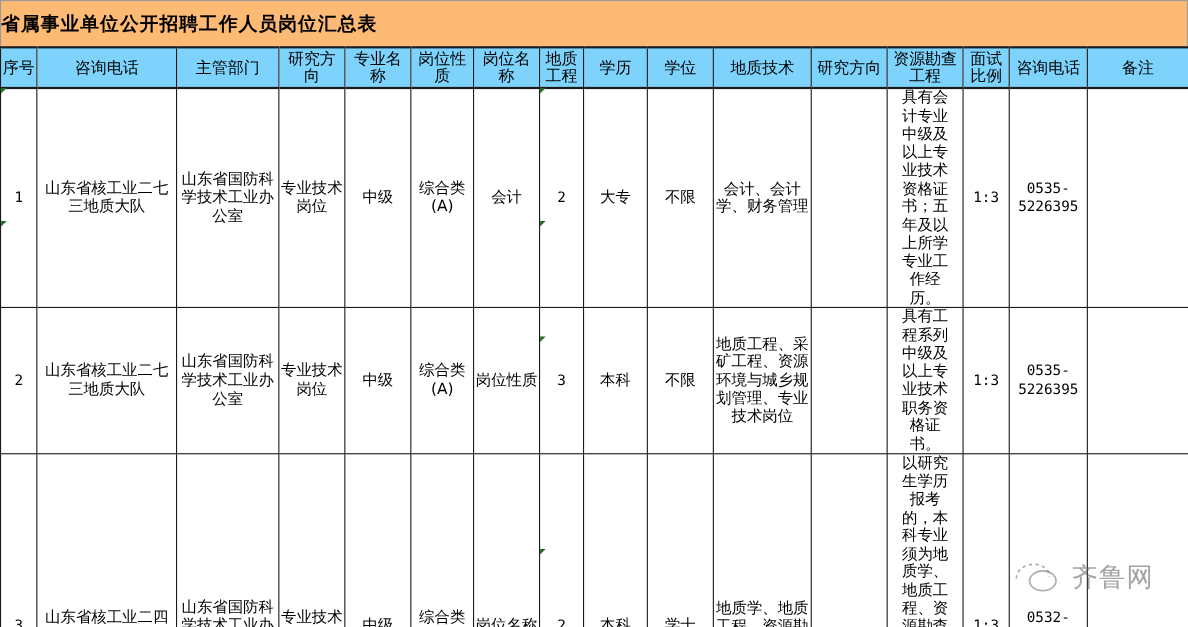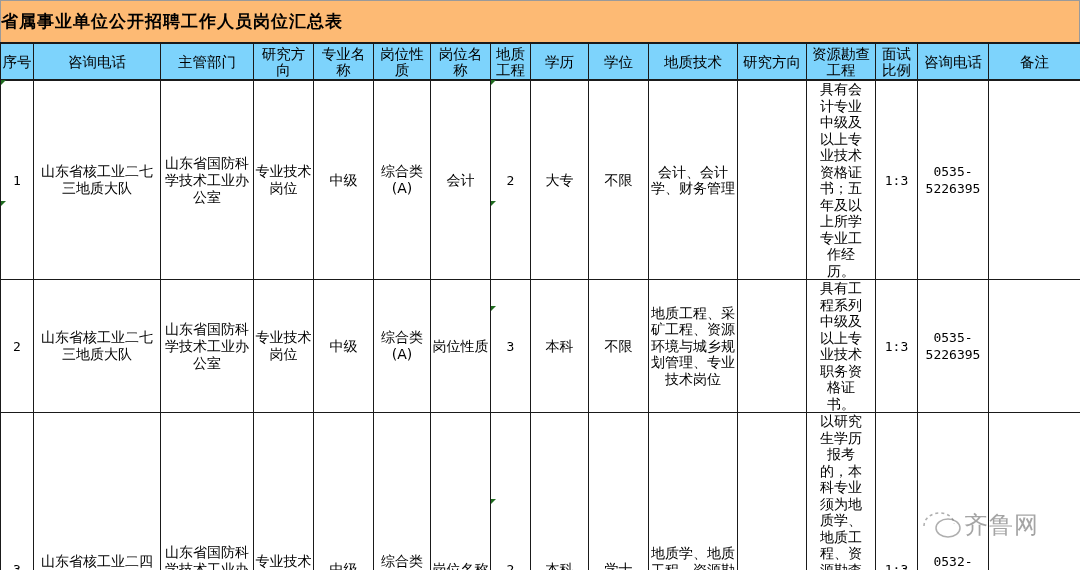--- a/index.html
+++ b/index.html
@@ -22,21 +22,21 @@
     tr.r1 td { height: 119px; }
     tr.r2 td { height: 103px; }
     tr.r3 td { height: 191px; margin-left: 32px; }
     tr.r4 td { height: 70px; }
     .corner-mark { position: absolute; width: 0; height: 0;
                    border-top: 5px solid #1f6b1f; border-right: 5px solid transparent; }
     .watermark { position: absolute; left: 918px; top: 505px; height: 40px; display: flex;
                  align-items: center; pointer-events: none; color: rgba(90,90,90,0.55); }
     .watermark .wm-icon { width: 44px; height: 30px; position: relative; }
     .watermark .wm-icon svg { position: absolute; left: 0; top: 0; }
-    .watermark .wm-text { font-size: 24px; margin-left: 2px; letter-spacing: 1px; }
+    .watermark .wm-text { font-size: 24px; margin-left: 12px; letter-spacing: 1px; }
   </style>
 </head>
 <body>
 
 <div class="sheet">
   <div class="title-bar">
     <span class="title-text">省属事业单位公开招聘工作人员岗位汇总表</span>
   </div>
 
   <table>

